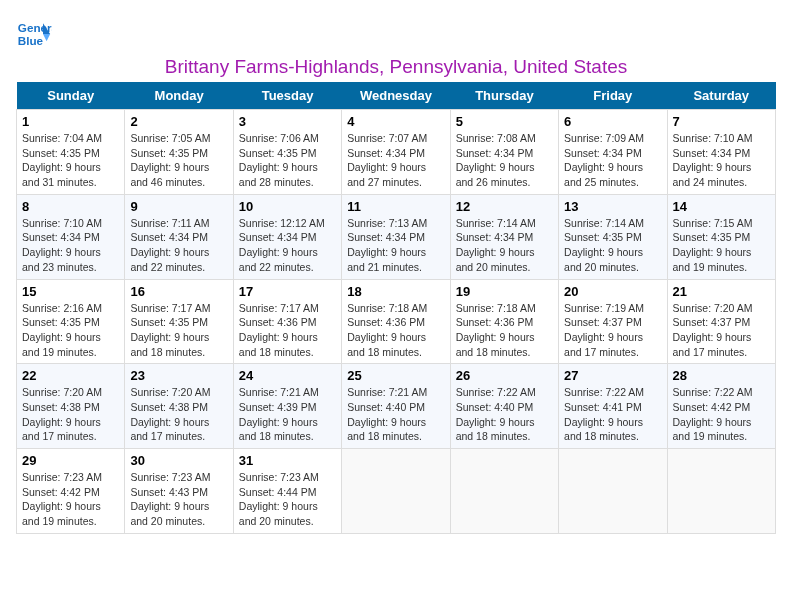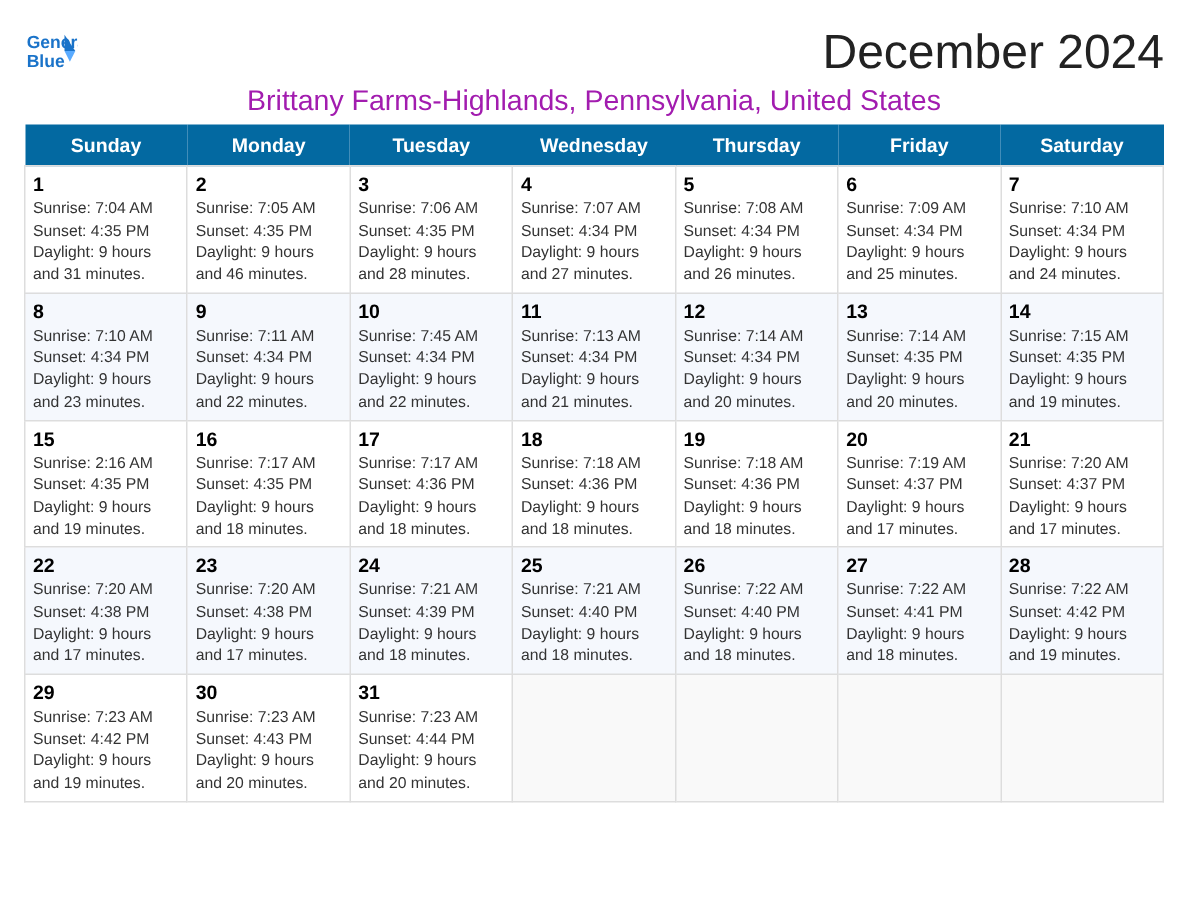--- a/index.html
+++ b/index.html
@@ -86,23 +86,20 @@
 <body>
 
 <div class="header-area">
   <div class="logo">
     <svg class="logo-icon" viewBox="0 0 40 40" xmlns="http://www.w3.org/2000/svg">
       <text x="2" y="18" font-size="13" font-weight="bold" fill="#1a73c9">General</text>
       <text x="2" y="32" font-size="13" font-weight="bold" fill="#1a73c9">Blue</text>
       <polygon points="30,8 38,20 30,20" fill="#1a73c9"></polygon>
       <polygon points="30,20 38,20 34,28" fill="#5aabff"></polygon>
     </svg>
-  </div>
-  <div class="title-area">
-    <div class="month-title">December 2024</div>
   </div>
 </div>
 
 <div class="subtitle">Brittany Farms-Highlands, Pennsylvania, United States</div>
 
 <table>
   <thead>
     <tr>
     <th>Sunday</th>
         <th>Monday</th>
@@ -185,21 +182,21 @@
         <span class="day-num">9</span>
         <div class="day-info">
           <span>Sunrise: 7:11 AM</span><br>
           <span>Sunset: 4:34 PM</span><br>
           <span>Daylight: 9 hours and 22 minutes.</span>
         </div>
       </td>
         <td>
         <span class="day-num">10</span>
         <div class="day-info">
-          <span>Sunrise: 7:45 AM</span><br>
+          <span>Sunrise: 12:12 AM</span><br>
           <span>Sunset: 4:34 PM</span><br>
           <span>Daylight: 9 hours and 22 minutes.</span>
         </div>
       </td>
         <td>
         <span class="day-num">11</span>
         <div class="day-info">
           <span>Sunrise: 7:13 AM</span><br>
           <span>Sunset: 4:34 PM</span><br>
           <span>Daylight: 9 hours and 21 minutes.</span>

